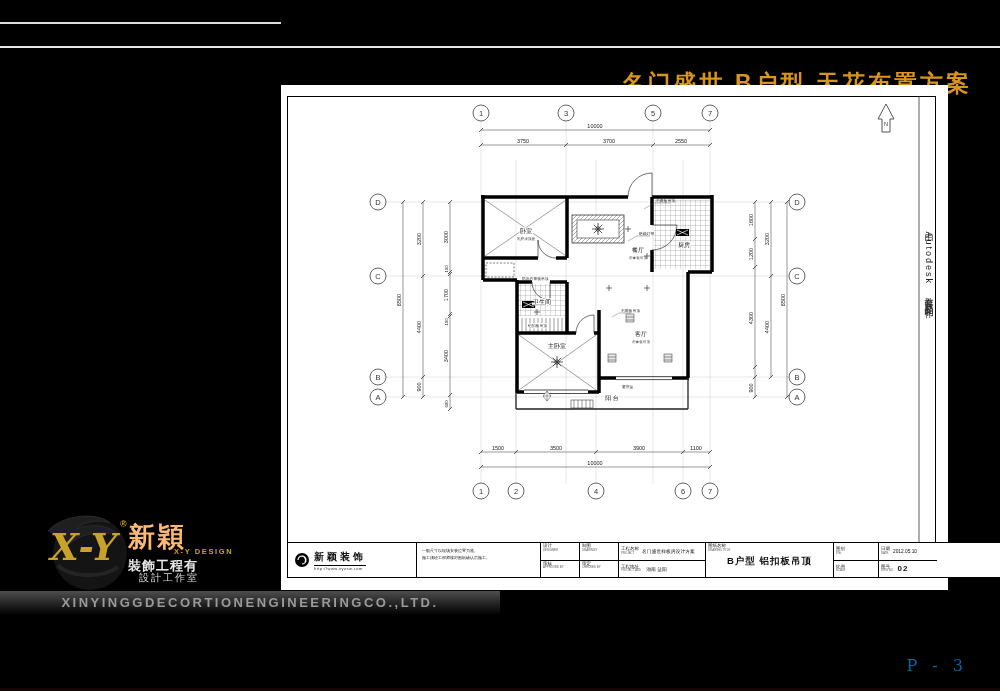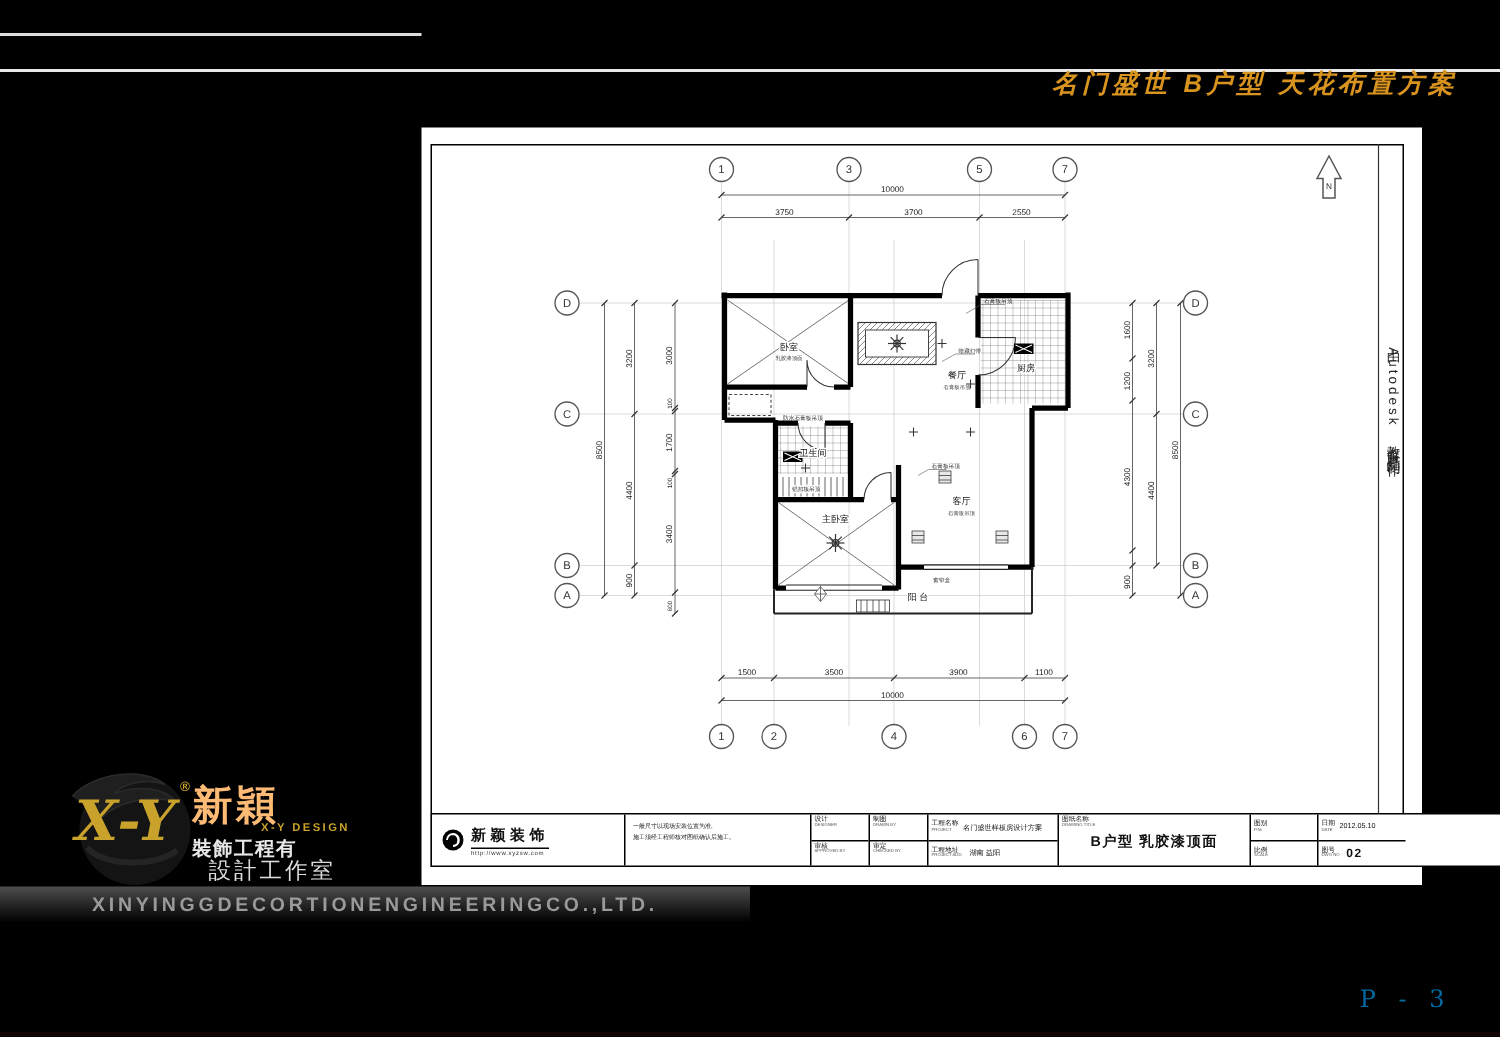--- a/index.html
+++ b/index.html
@@ -1,22 +1,22 @@
 <!DOCTYPE html>
 <html><head>
 <meta charset="utf-8">
 <style>
   html,body{margin:0;padding:0;background:#000;}
   body{width:1000px;height:691px;position:relative;overflow:hidden;
        font-family:"Liberation Sans","DejaVu Sans",sans-serif;}
   .hline{position:absolute;background:#dcdcdc;height:2px;}
   #hline-top{left:0;top:22px;width:281px;}
   #hline-full{left:0;top:46px;width:1000px;background:#e8e8e8;}
-  #main-title{position:absolute;right:28px;top:44px;color:#d8941f;font-size:17px;
-      font-weight:bold;letter-spacing:3px;font-style:italic;}
+  #main-title{position:absolute;right:28px;top:68px;color:#d8941f;font-size:23px;
+      font-weight:bold;letter-spacing:3px;}
   
   #paper{position:absolute;left:281px;top:85px;width:667px;height:505px;background:#fff;}
   #frame{position:absolute;left:6px;top:11px;width:649px;height:482px;border:1.3px solid #000;box-sizing:border-box;}
   #plan-svg{position:absolute;left:0;top:0;}
   #edu-strip{position:absolute;left:641px;top:140px;height:300px;writing-mode:vertical-rl;
       font-size:9px;color:#222;letter-spacing:2px;}
   
   #tblock{position:absolute;left:6px;top:457px;width:727px;height:36px;box-sizing:border-box;
       border:1.3px solid #000;display:flex;font-size:4.5px;color:#111;background:#fff;}
   .tb-cell{border-right:1px solid #000;box-sizing:border-box;position:relative;}
@@ -45,21 +45,21 @@
   #tb-dateno{width:58px;border-right:none;}
   .bigval{font-size:8px;font-weight:bold;letter-spacing:1px;}
   
   #logo-area{position:absolute;left:28px;top:503px;width:245px;height:88px;}
   #xy-word{position:absolute;left:22px;top:22px;font-family:"DejaVu Serif",serif;font-style:italic;
       font-weight:bold;font-size:37px;color:#c9a22c;letter-spacing:1px;}
   #xy-reg{position:absolute;left:92px;top:16px;color:#c9a22c;font-size:9px;font-weight:bold;}
   #brand-cn{position:absolute;left:100px;top:16px;color:#fdba74;font-size:27px;font-weight:bold;letter-spacing:2px;font-family:Liberation Mono, monospace;}
   #brand-en{position:absolute;left:102px;top:44px;color:#c9a22c;font-size:7.5px;font-weight:bold;letter-spacing:1.6px;margin-left:44px;}
   #brand-l1{position:absolute;left:100px;top:54px;color:#e8e8e8;font-size:13px;font-weight:bold;letter-spacing:1px;}
-  #brand-l2{position:absolute;left:100px;top:68px;color:#dcdcdc;font-size:15px;letter-spacing:2px;padding-left:11px;}
+  #brand-l2{position:absolute;left:100px;top:68px;color:#dcdcdc;font-size:10px;letter-spacing:2px;padding-left:11px;}
   #company-strip{position:absolute;left:0;top:591px;width:500px;height:24px;
       background:linear-gradient(180deg,#4e4e4e,#222 55%,#000);
       color:#9a9a9a;font-size:13px;font-weight:bold;letter-spacing:2.5px;
       text-align:center;line-height:24px;}
   #page-no{position:absolute;right:32px;bottom:16px;color:#0369a1;font-size:16px;
       font-family:"DejaVu Serif",serif;letter-spacing:5px;}
   #bottom-tint{position:absolute;left:0;bottom:0;width:1000px;height:3px;background:#140404;}
   svg text{font-family:"Liberation Sans","DejaVu Sans",sans-serif;}
   .halo{paint-order:stroke;stroke:#fff;stroke-width:2px;}
 </style>
@@ -318,21 +318,21 @@
             <span class="en">PROJECT ADD</span>
           </span>
         <span class="val">湖南 益阳</span>
       </div>
     </div>
     <div class="tb-cell" id="tb-dtitle">
       <span class="lab dt-label">
           <span class="cn">图纸名称</span>
           <span class="en">DRAWING TITLE</span>
         </span>
-      <div id="dt-main">B户型 乳胶漆顶面</div>
+      <div id="dt-main">B户型 铝扣板吊顶</div>
     </div>
     <div class="tb-cell tb-rows" id="tb-cat">
       <div class="tb-row">
           <span class="lab">
             <span class="cn">图别</span>
             <span class="en">P.Nr</span>
           </span>
         </div>
       <div class="tb-row">
           <span class="lab">

